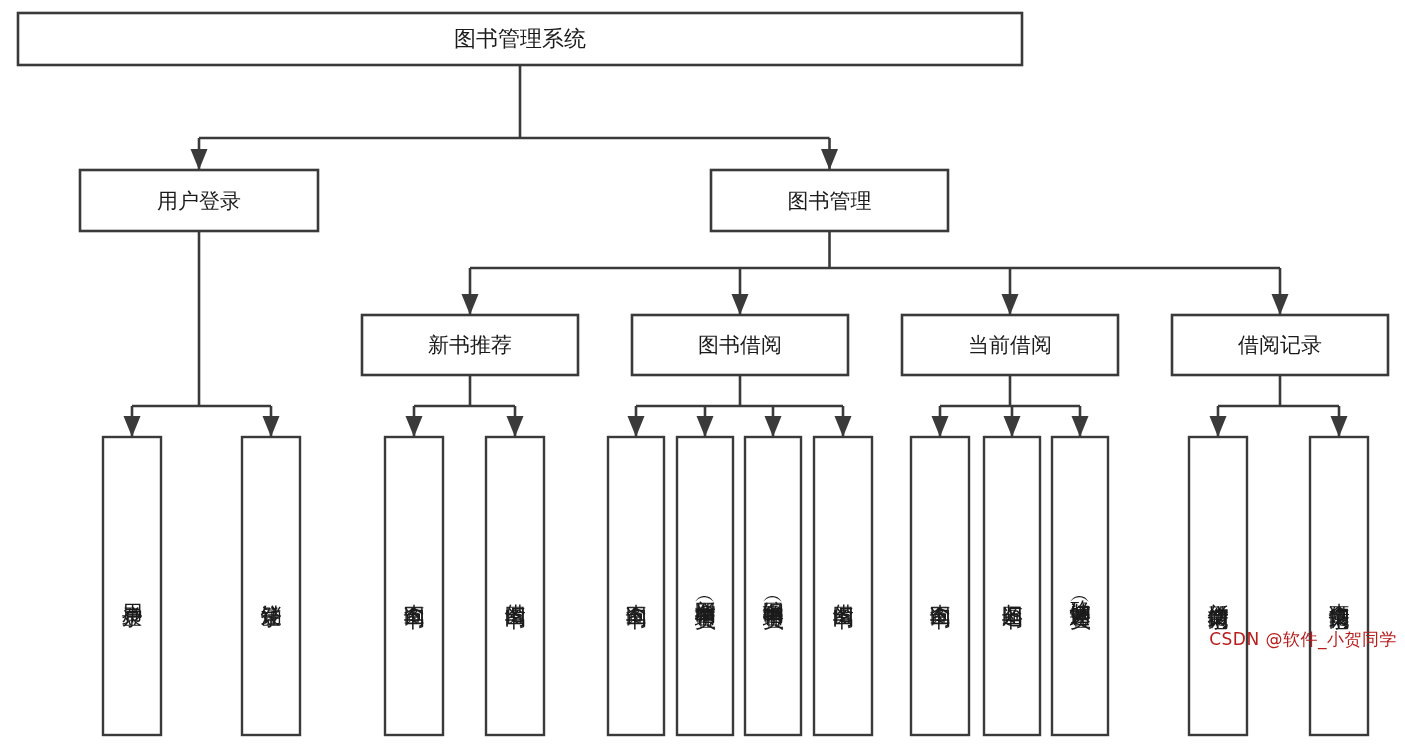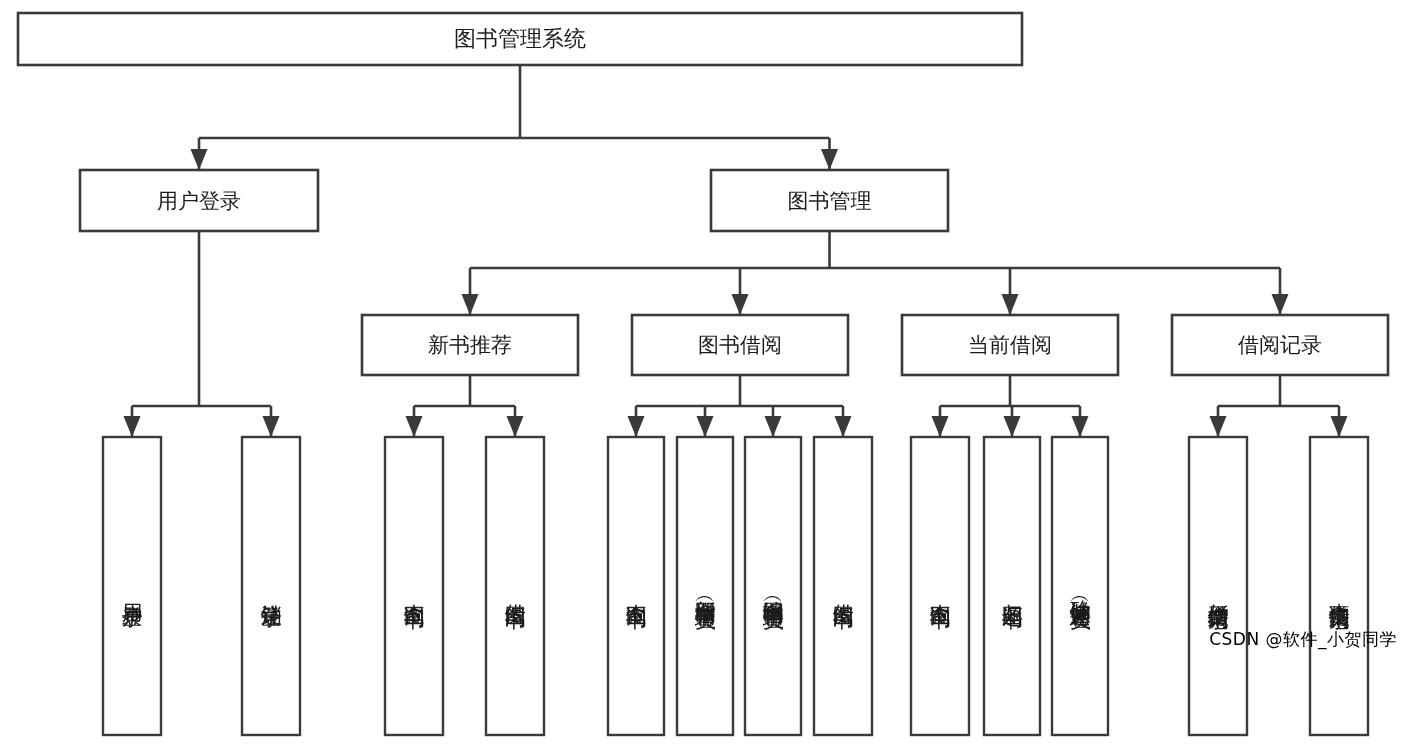--- a/index.html
+++ b/index.html
@@ -76,21 +76,21 @@
     color: #1b1b1b;
     letter-spacing: 1.5px;
     white-space: nowrap;
   }
   .watermark {
     position: absolute;
     right: 8px;
     bottom: 3px;
     font-family: "DejaVu Sans", "Liberation Sans", sans-serif;
     font-size: 17px;
-    color: #000000;
+    color: #b91c1c;
     letter-spacing: 0.5px;
     white-space: nowrap;
   }
 </style>
 </head>
 <body>
 
 <div id="diagram-root">
 
   <svg class="flow-canvas" viewBox="0 0 1405 747" xmlns="http://www.w3.org/2000/svg">

